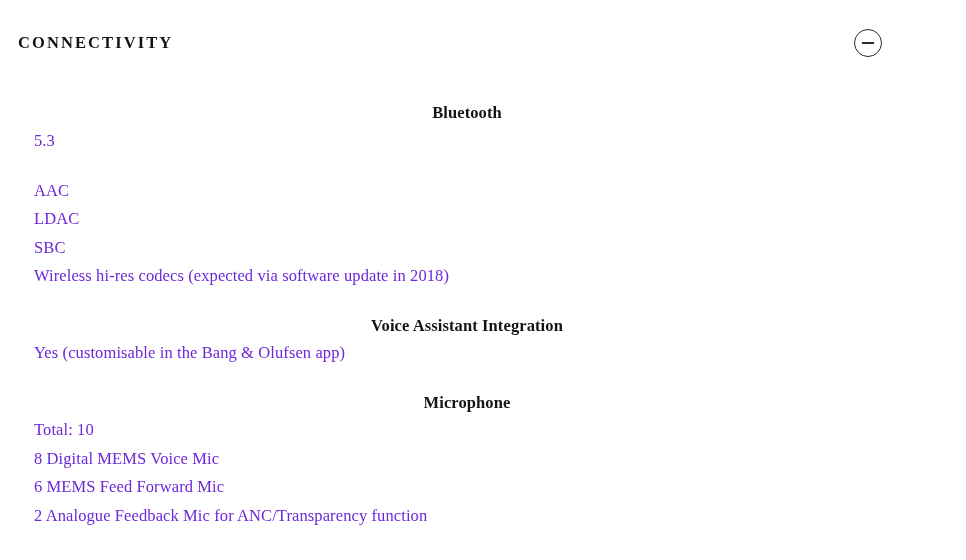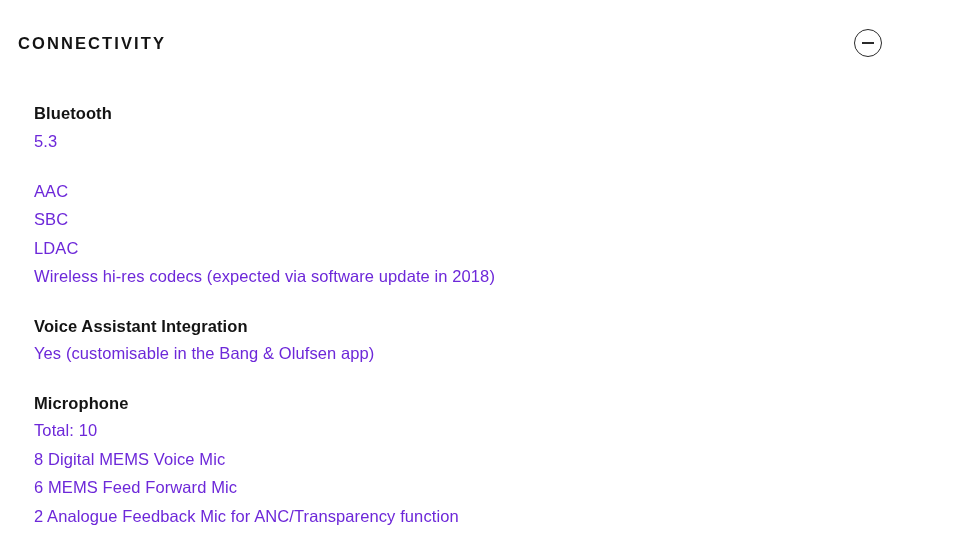--- a/index.html
+++ b/index.html
@@ -13,20 +13,21 @@
     background: #ffffff;
     font-family: "Liberation Sans", sans-serif;
     color: #1c1c1c;
     overflow: hidden;
   }
   .panel {
     position: relative;
     width: 920px;
     height: 560px;
     padding: 0;
+    font-family: Liberation Serif, serif;
   }
   .panel-header {
     display: flex;
     align-items: center;
     justify-content: space-between;
     padding: 24px 20px 0 18px;
     height: 62px;
   }
   .panel-title {
     font-size: 16.5px;
@@ -63,20 +64,21 @@
   }
   .spec-group:last-child {
     margin-bottom: 16px;
   }
   .spec-label {
     font-size: 16.5px;
     font-weight: bold;
     color: #141414;
     line-height: 1.62;
     letter-spacing: 0.1px;
+    text-align: center;
   }
   .spec-value {
     font-size: 16.5px;
     font-weight: normal;
     color: #6d28d9;
     line-height: 1.72;
     letter-spacing: 0.1px;
   }
 </style>
 </head>
@@ -93,22 +95,22 @@
 
   <div class="spec-list">
 
     <div class="spec-group">
       <div class="spec-label">Bluetooth</div>
       <div class="spec-value">5.3</div>
     </div>
 
     <div class="spec-group">
       <div class="spec-value">AAC</div>
+      <div class="spec-value">LDAC</div>
       <div class="spec-value">SBC</div>
-      <div class="spec-value">LDAC</div>
       <div class="spec-value">Wireless hi-res codecs (expected via software update in 2018)</div>
     </div>
 
     <div class="spec-group">
       <div class="spec-label">Voice Assistant Integration</div>
       <div class="spec-value">Yes (customisable in the Bang &amp; Olufsen app)</div>
     </div>
 
     <div class="spec-group">
       <div class="spec-label">Microphone</div>

